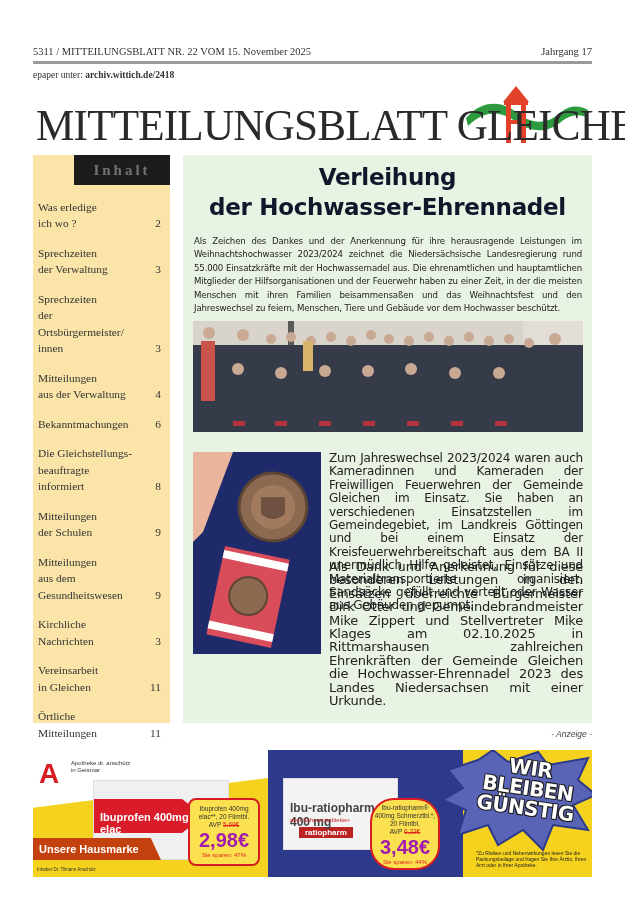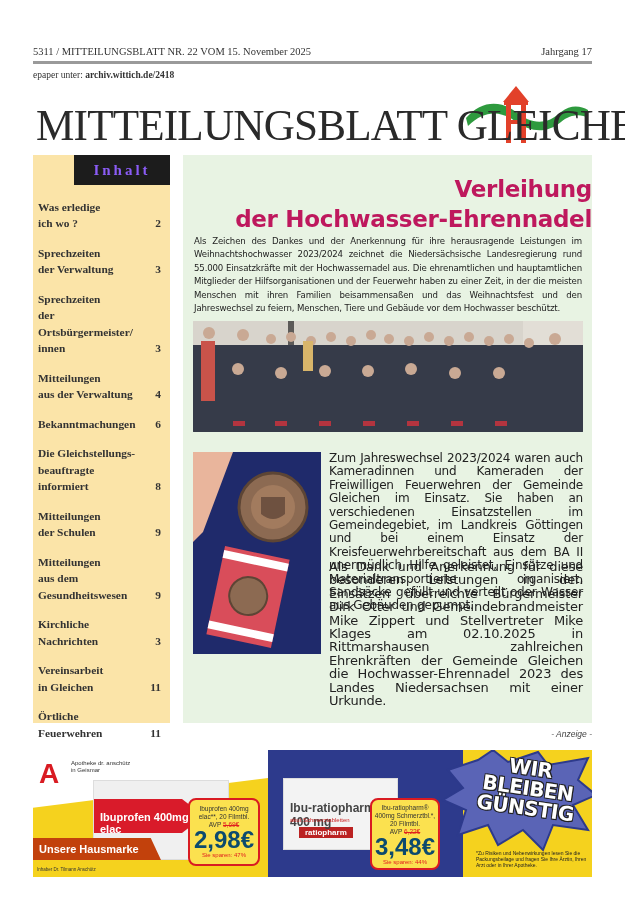--- a/index.html
+++ b/index.html
@@ -9,28 +9,28 @@
   .topline { position: absolute; left: 33px; top: 46px; width: 559px; height: 14px; font-size: 10.5px; display: flex; justify-content: space-between; color: #333; }
   .rule { position: absolute; left: 33px; top: 61px; width: 559px; height: 3px; background: #9a9a9a; }
   .epaper { position: absolute; left: 33px; top: 70px; font-size: 9.5px; color: #333; }
   .epaper b { font-weight: bold; }
 
   .masthead { position: absolute; left: 36px; top: 80px; width: 556px; height: 70px; }
   .masthead .title { position: absolute; left: 0; top: 20px; font-family: "Liberation Serif", serif; font-size: 44px; letter-spacing: -0.8px; color: #2a2a2a; transform: scaleX(0.98); transform-origin: left; white-space: nowrap; }
   .masthead svg { position: absolute; left: 0; top: 0; }
 
   .sidebar { position: absolute; left: 33px; top: 155px; width: 137px; height: 568px; background: #fbe4a8; }
-  .sidebar .head { height: 30px; background: #1c1c1c; color: #8b5cf6; font-weight: bold; font-size: 15px; letter-spacing: 3px; text-align: center; line-height: 30px; margin-left: 41px; }
+  .sidebar .head { height: 30px; background: #1c1c1c; color: #737373; font-weight: bold; font-size: 15px; letter-spacing: 3px; text-align: center; line-height: 30px; margin-left: 41px; }
   .toc { padding: 14px 9px 0 5px; font-size: 11.4px; color: #333; line-height: 16.4px; }
-  .toc .item { position: relative; margin-bottom: 13.2px; font-weight: bold; }
+  .toc .item { position: relative; margin-bottom: 13.2px; }
   .toc .item .txt { white-space: pre-line; display: block; padding-right: 20px; }
   .toc .item .pg { position: absolute; right: 0; bottom: 0; }
 
   .article { position: absolute; left: 183px; top: 155px; width: 409px; height: 568px; background: #e8f3e3; font-family: "DejaVu Sans", sans-serif; }
-  .article h1 { text-align: right; font-size: 23px; font-weight: bold; line-height: 30px; color: #be185d; padding-top: 19px; letter-spacing: -0.3px; }
+  .article h1 { text-align: center; font-size: 23px; font-weight: bold; line-height: 30px; color: #0f172a; padding-top: 7px; letter-spacing: -0.3px; }
   .article .p1 { position: absolute; left: 11px; top: 80px; width: 388px; font-size: 8.6px; line-height: 13.4px; text-align: justify; color: #222; letter-spacing: -0.15px; }
   .photo1 { position: absolute; left: 10px; top: 166px; width: 390px; height: 111px; border-radius: 1px; overflow: hidden; background: linear-gradient(180deg,#d6d2c9 0%,#cfcac2 25%,#3b3f4c 40%,#2f3440 100%); }
   .photo2 { position: absolute; left: 10px; top: 297px; width: 128px; height: 202px; background: #20275e; overflow: hidden; }
   .p2 { position: absolute; left: 146px; top: 297px; width: 254px; font-size: 12px; line-height: 13.4px; text-align: justify; color: #222; letter-spacing: -0.2px; }
   .p3 { position: absolute; left: 146px; top: 405px; width: 254px; font-size: 13px; line-height: 13.4px; text-align: justify; color: #222; letter-spacing: -0.2px; }
   .p4 { position: absolute; left: 11px; top: 505px; width: 388px; font-size: 8.6px; line-height: 13.4px; text-align: justify; color: #222; letter-spacing: -0.15px; }
 
   .anzeige { position: absolute; right: 33px; top: 729px; font-family: "Liberation Sans", sans-serif; font-style: italic; font-size: 8.5px; color: #444; }
 
   .ad { position: absolute; left: 33px; top: 750px; width: 559px; height: 127px; overflow: hidden; background: #f5d21e; font-family: "Liberation Sans", sans-serif; }
@@ -38,25 +38,25 @@
   .ad .left .yellow { position: absolute; left: 0; top: 28px; width: 235px; height: 99px; background: #f5d21e; clip-path: polygon(0 30%, 100% 0, 100% 100%, 0 100%); }
   .ad .blue { position: absolute; left: 235px; top: 0; width: 200px; height: 127px; background: #2d3a8c; }
   .ad .yellowright { position: absolute; left: 430px; top: 0; width: 129px; height: 127px; background: #f5d21e; }
   .apo-logo { position: absolute; left: 6px; top: 8px; font-size: 28px; font-weight: bold; color: #d91b22; }
   .apo-name { position: absolute; left: 38px; top: 10px; font-size: 6px; color: #333; line-height: 7px; white-space: pre-line; }
   .box1 { position: absolute; left: 60px; top: 30px; width: 136px; height: 80px; background: #f0f0f0; border: 1px solid #ddd; }
   .box1 .red { position: absolute; left: 0; top: 18px; width: 110px; height: 34px; background: #d91b2a; color: #fff; font-size: 11px; font-weight: bold; padding: 12px 6px; clip-path: polygon(0 0, 80% 0, 100% 50%, 80% 100%, 0 100%); }
   .hausmarke { position: absolute; left: 0; top: 88px; width: 128px; height: 22px; background: #c2410c; color: #fff; font-size: 11px; font-weight: bold; line-height: 22px; padding-left: 6px; clip-path: polygon(0 0, 92% 0, 100% 100%, 0 100%); }
   .inhaber { position: absolute; left: 4px; top: 117px; font-size: 4.5px; color: #333; }
   .price { position: absolute; border: 2px solid #d91b22; border-radius: 8px; background: #fbe14f; text-align: center; color: #333; font-size: 6.5px; line-height: 8px; }
-  .price .big { font-size: 24px; font-weight: bold; color: #0c4a6e; line-height: 22px; }
+  .price .big { font-size: 20px; font-weight: bold; color: #a21caf; line-height: 22px; }
   .price .save { color: #e0201f; font-size: 6px; }
   .price .avp s { color: #e0201f; }
   .p-a { left: 155px; top: 48px; width: 72px; height: 68px; padding-top: 5px; }
-  .p-b { left: 337px; top: 48px; width: 70px; height: 72px; padding-top: 4px; }
+  .p-b { left: 337px; top: 48px; width: 70px; height: 72px; padding-top: 4px; border-radius: 24px; }
   .box2 { position: absolute; left: 250px; top: 28px; width: 115px; height: 72px; background: #f3f3f3; border: 1px solid #ddd; }
   .box2 .brand { position: absolute; left: 15px; top: 8px; font-size: 8px; color: #fff; background: #b22; padding: 1px 6px; font-weight: bold; margin-top: 40px; }
   .box2 .name { position: absolute; left: 6px; top: 22px; font-size: 12px; font-weight: bold; color: #444; }
   .box2 .sub { position: absolute; left: 6px; top: 38px; font-size: 6px; color: #c22; }
   .star { position: absolute; left: 405px; top: 0; width: 160px; height: 110px; }
   .slogan { position: absolute; left: 430px; top: 8px; width: 130px; color: #fff; font-weight: bold; font-family: "DejaVu Sans", sans-serif; font-size: 20px; line-height: 20px; text-align: center; transform: rotate(8deg); text-shadow: 1px 1px 0 #222, -1px -1px 0 #222, 1px -1px 0 #222, -1px 1px 0 #222; letter-spacing: -0.5px; }
   .disclaimer { position: absolute; left: 443px; top: 100px; width: 114px; font-size: 5px; line-height: 6px; color: #222; }
 </style>
 </head>
 <body>
@@ -133,21 +133,21 @@
 Nachrichten</span>
         <span class="pg">3</span>
       </div>
     <div class="item">
         <span class="txt">Vereinsarbeit
 in Gleichen</span>
         <span class="pg">11</span>
       </div>
     <div class="item">
         <span class="txt">Örtliche
-Feuerwehren</span>
+Mitteilungen</span>
         <span class="pg">11</span>
       </div>
   </div>
 </div>
 
 <div class="article">
   <h1>
     <span>Verleihung</span><br>
     <span>der Hochwasser-Ehrennadel</span>
   </h1>

